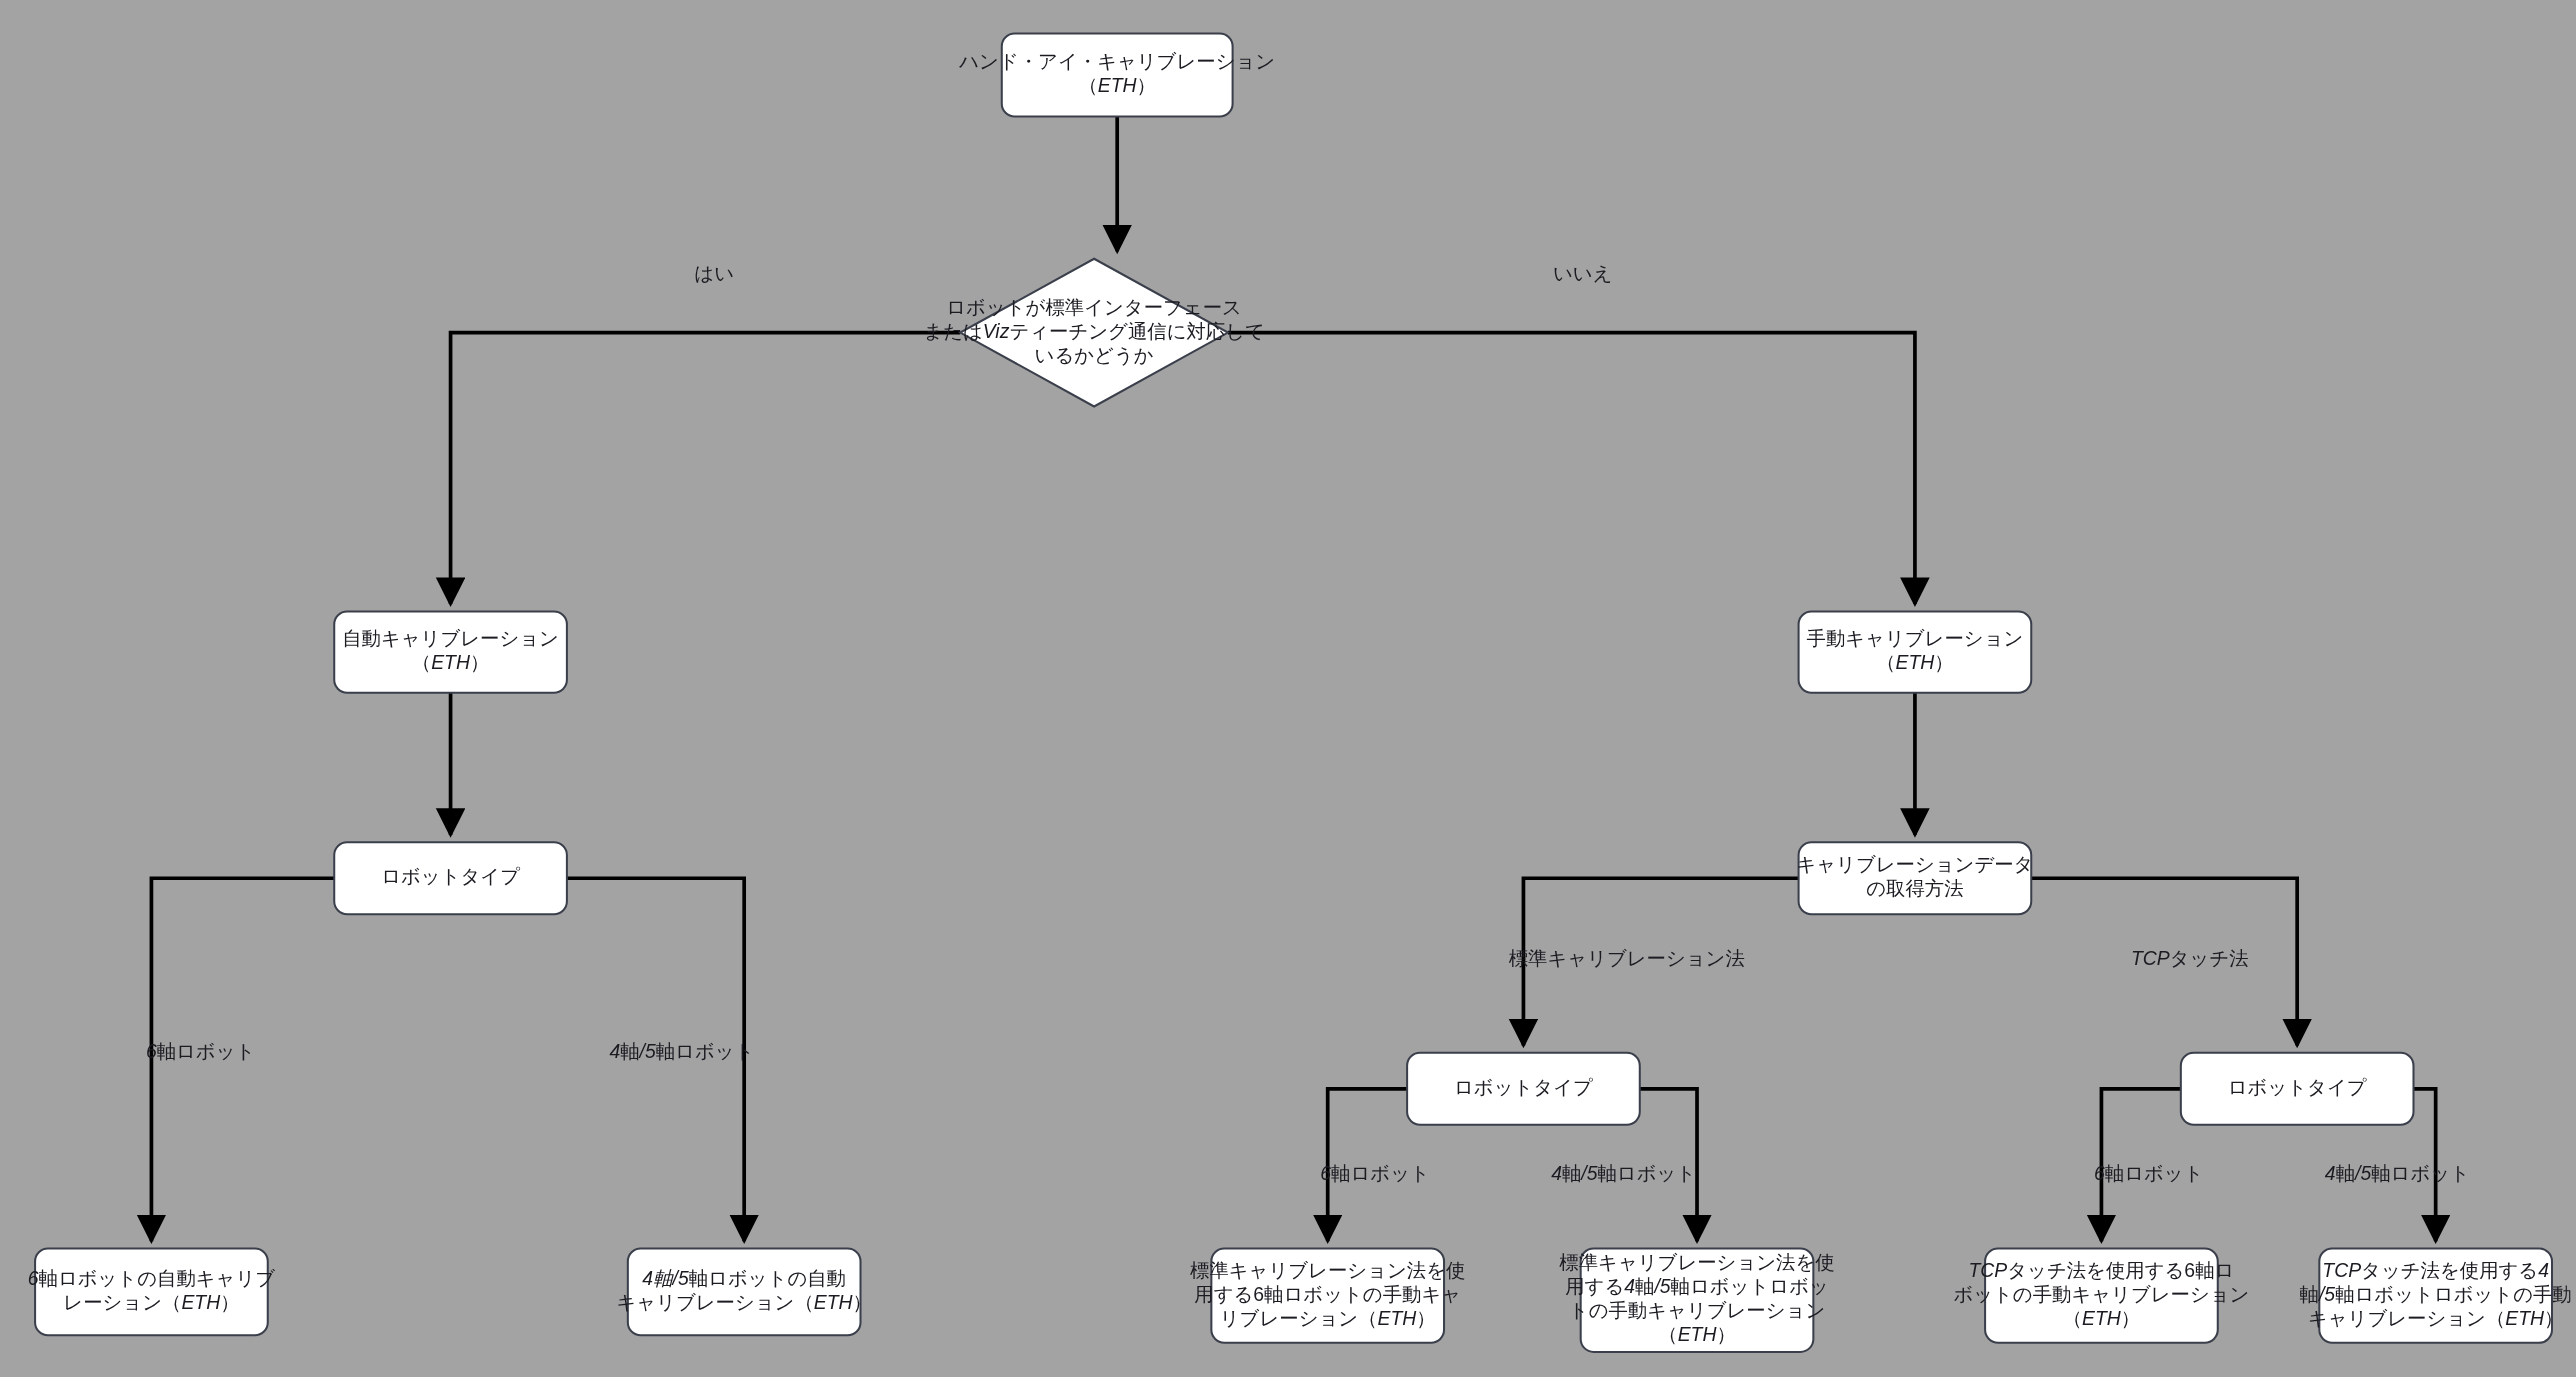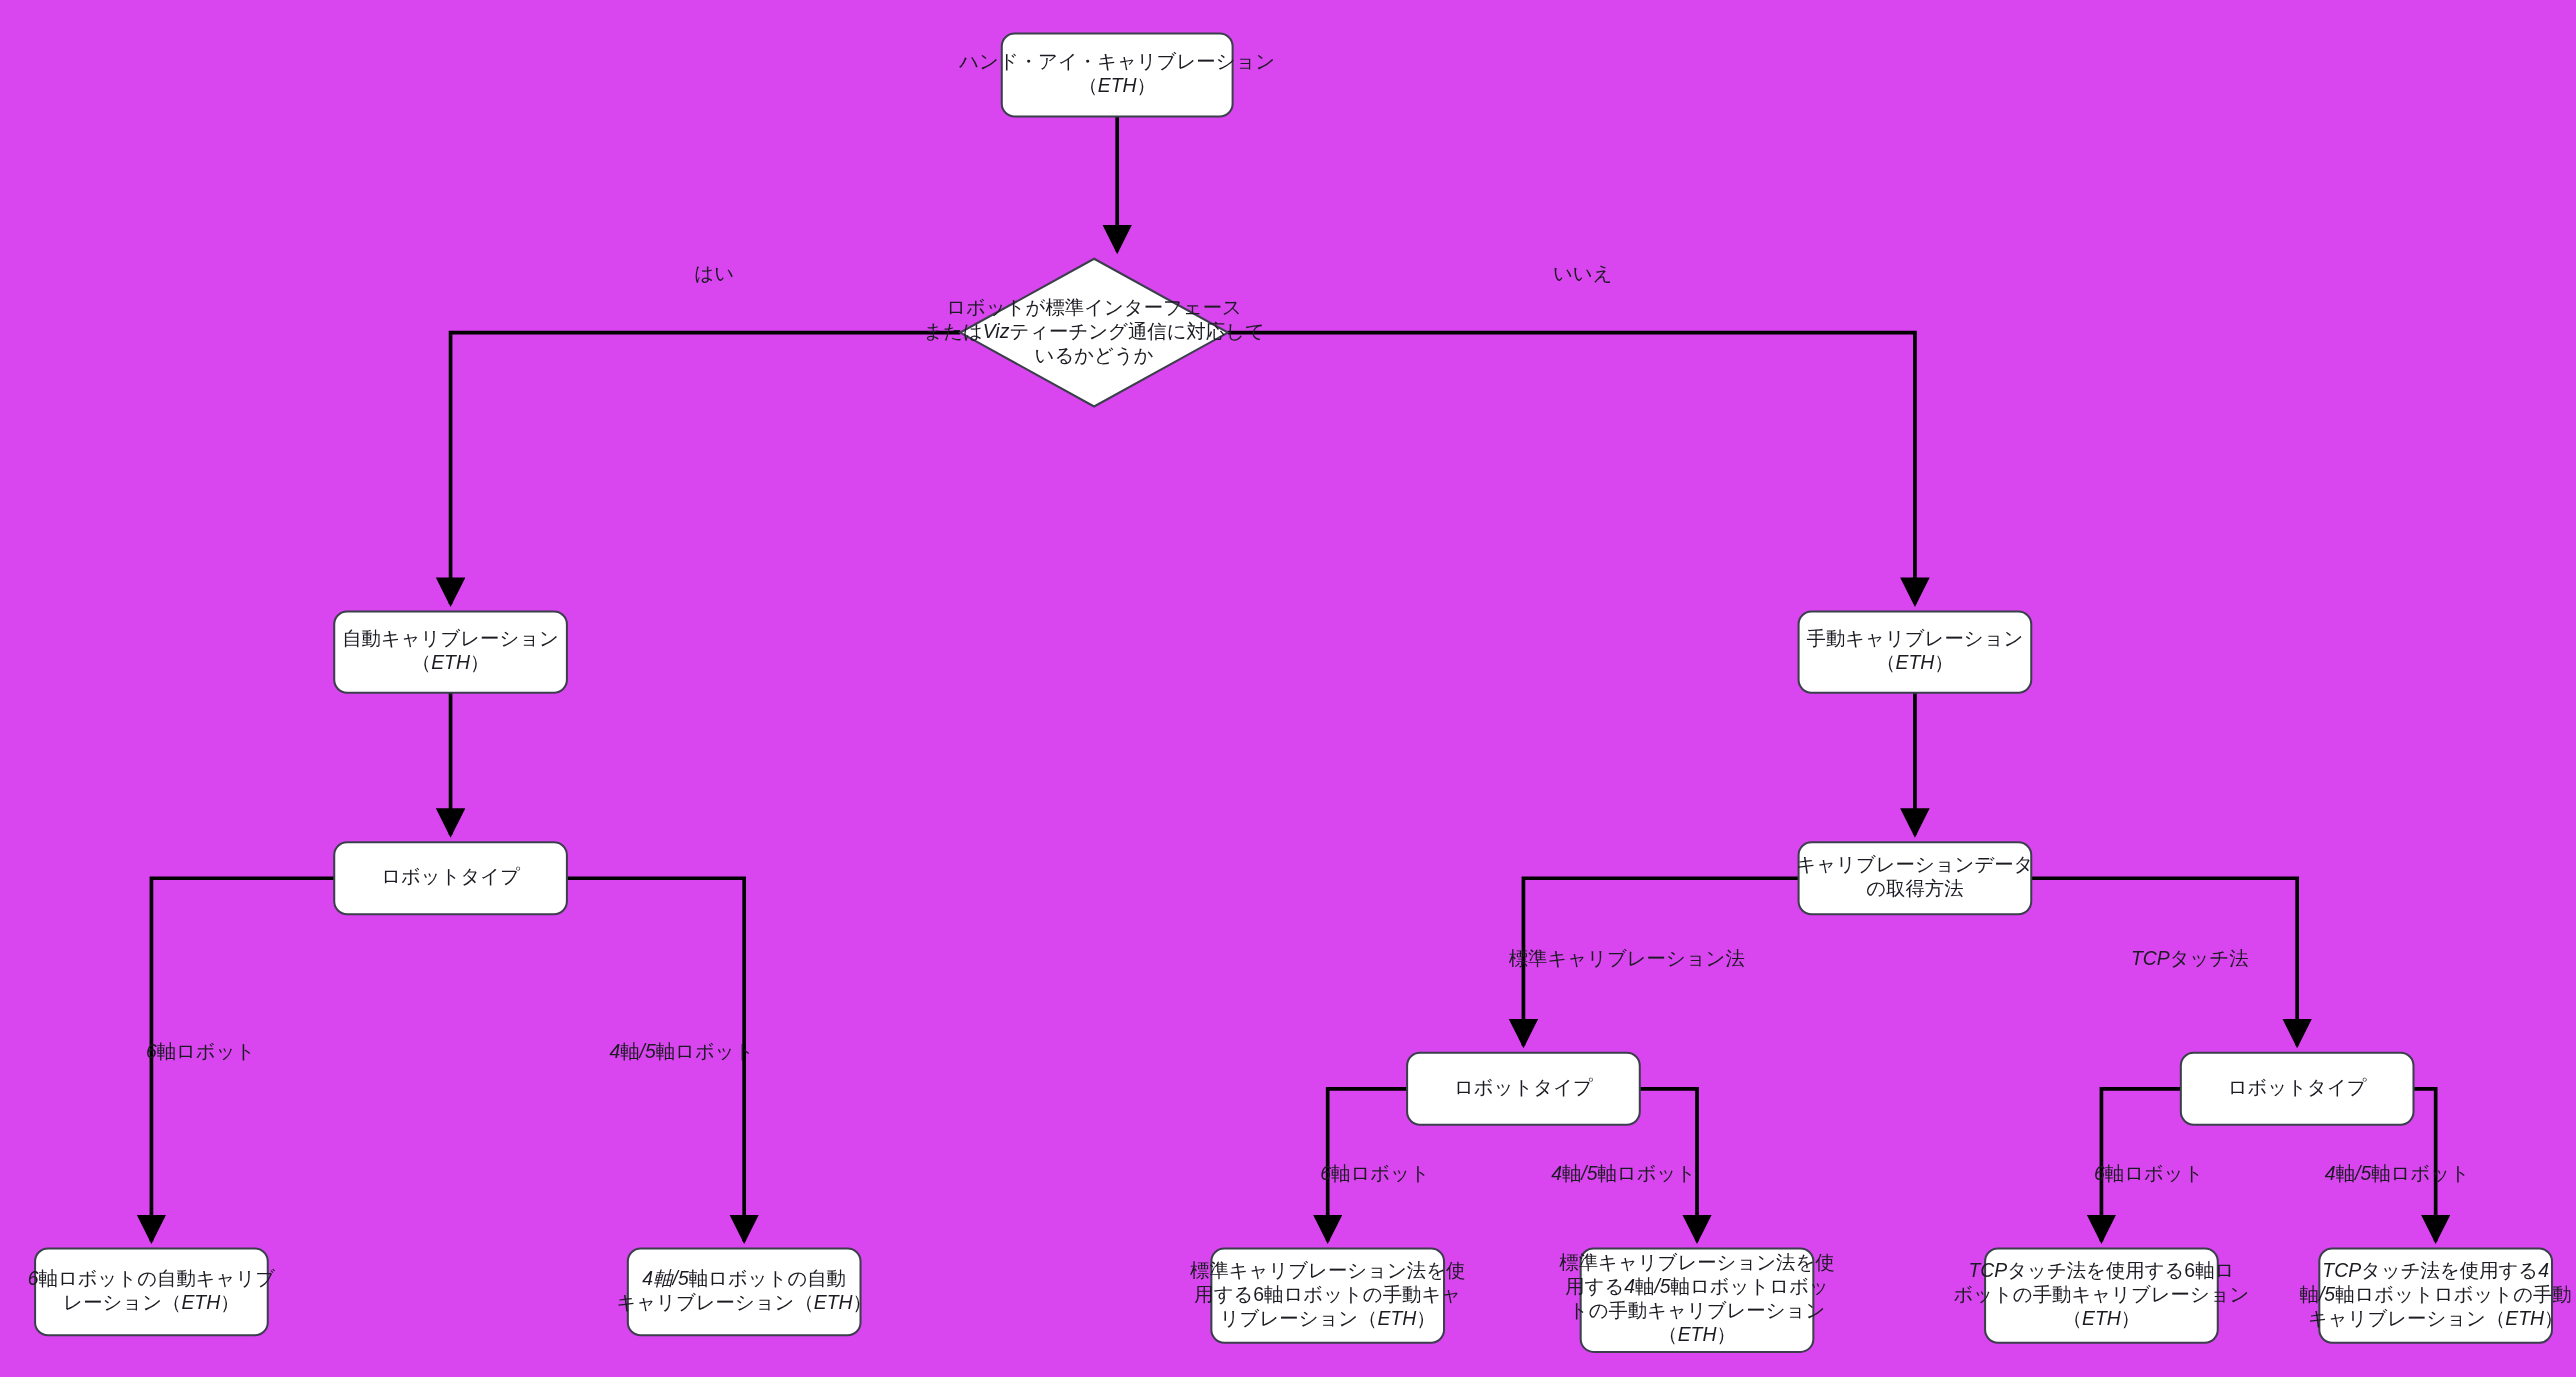--- a/index.html
+++ b/index.html
@@ -9,21 +9,21 @@
     background: #ffffff;
   }
   body {
     font-family: "Liberation Sans", "DejaVu Sans", sans-serif;
     color: #1b1b22;
   }
   #flowchart-root {
     position: relative;
     width: 2576px;
     height: 1378px;
-    background: #d946ef;
+    background: #a3a3a3;
     overflow: hidden;
   }
   svg.flow-canvas {
     position: absolute;
     inset: 0;
     width: 2576px;
     height: 1378px;
     display: block;
   }
   .node-shape {

